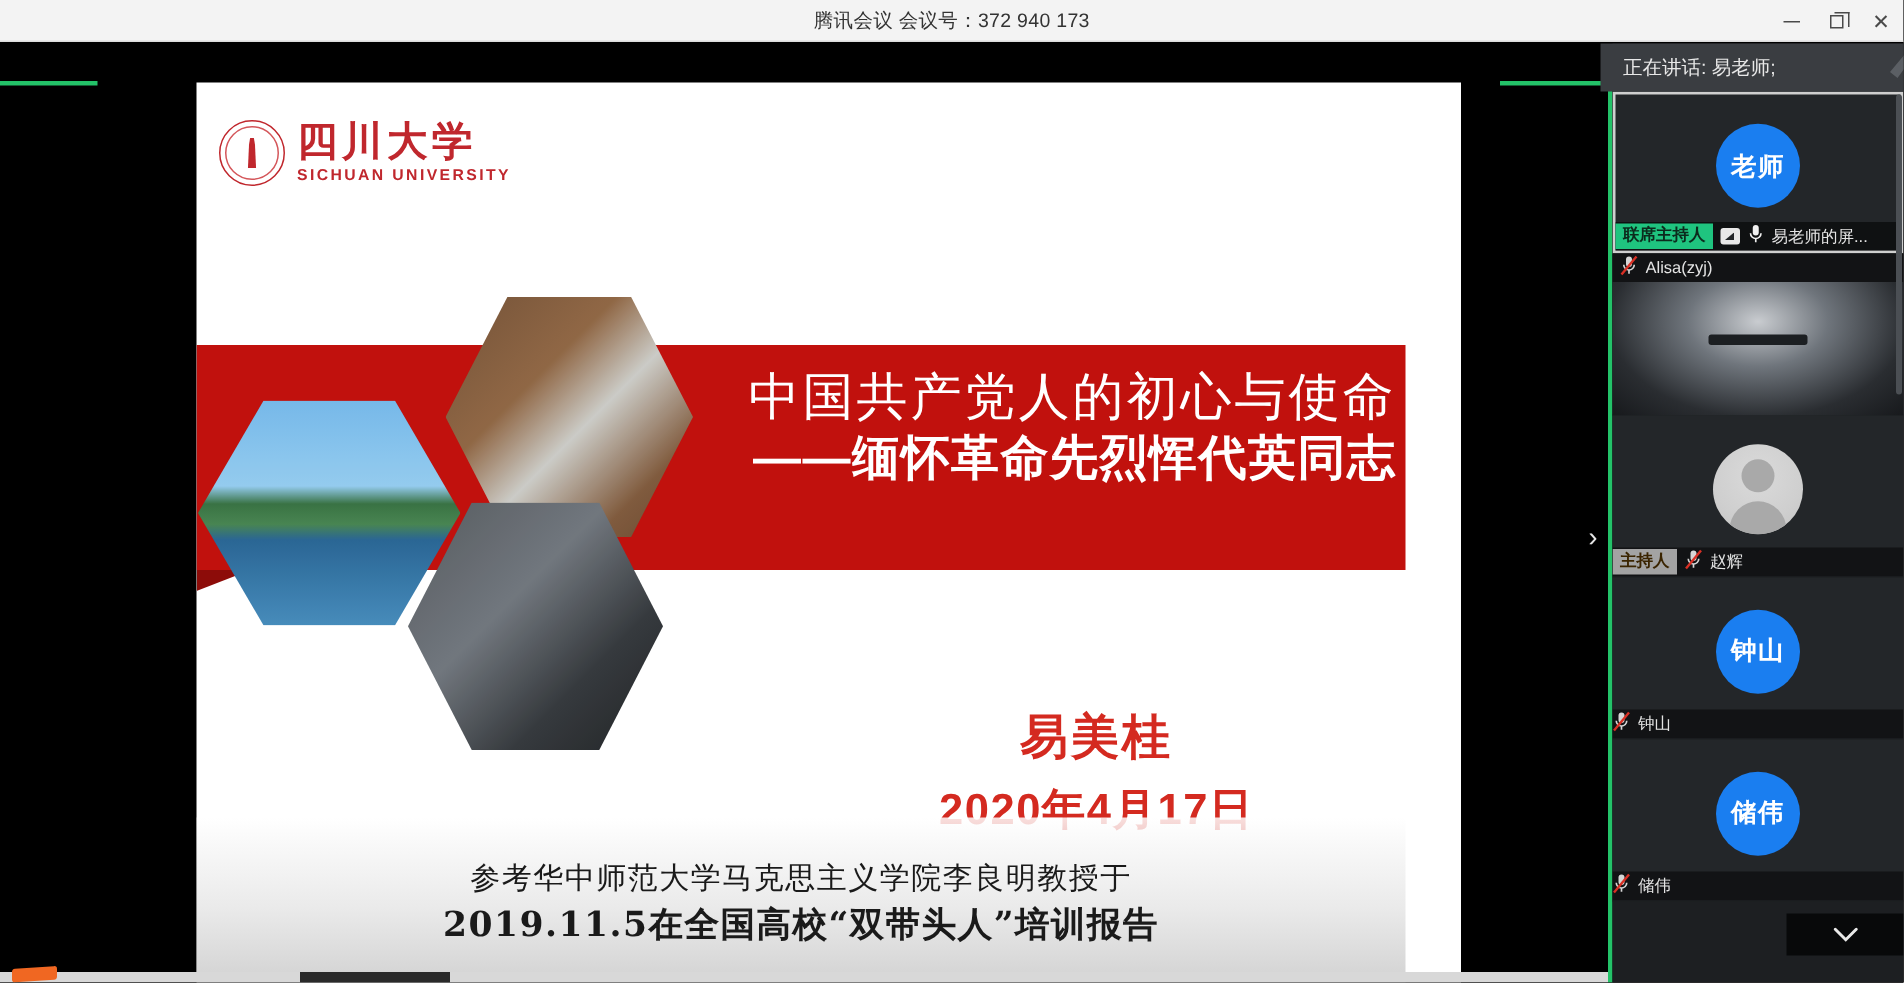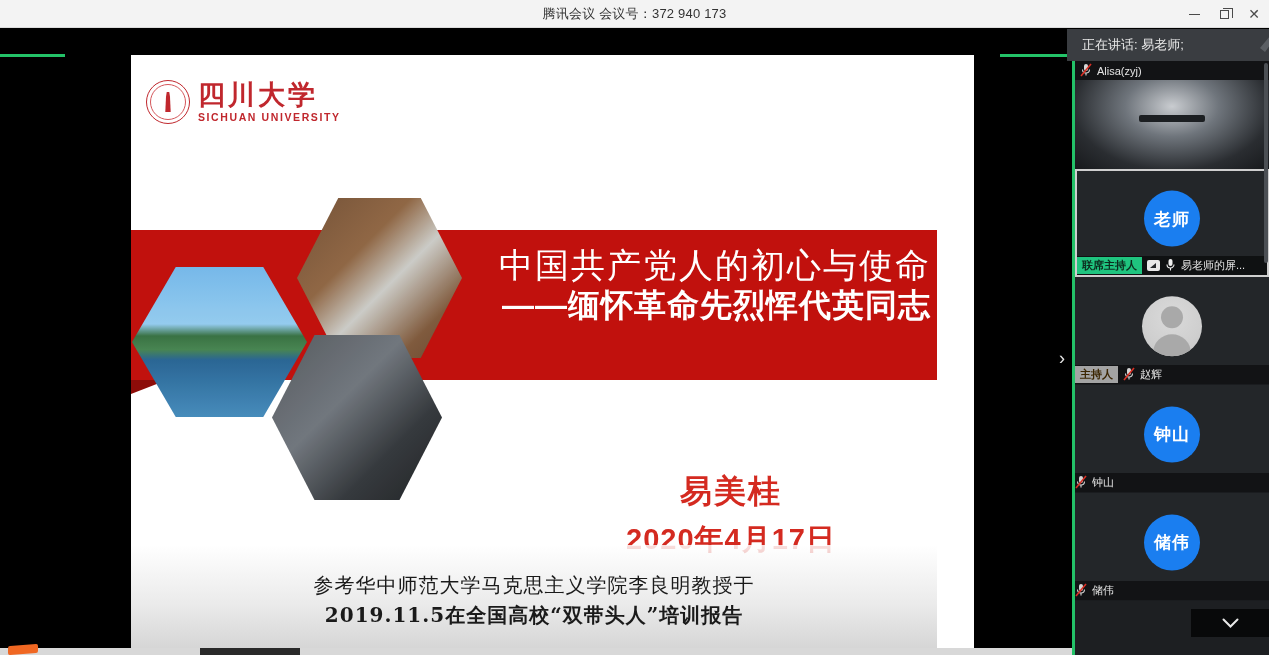--- a/index.html
+++ b/index.html
@@ -76,21 +76,21 @@
     content:""; position:absolute; inset:0; background: rgba(255,255,255,.05);
   }
 
   .presenter-block { position: absolute; left: 400px; top: 415px; width: 400px; text-align: center; }
   .presenter-name { font-size: 32px; color: #d42a20; font-weight: 700; letter-spacing: 2px; }
   .presenter-date { font-size: 29px; color: #d42a20; font-weight: 700; letter-spacing: 1px; margin-top: 6px; }
 
   .slide-footer { position: absolute; left: 0; top: 515px; width: 806px; text-align: center;
                   font-family: "DejaVu Serif", "Liberation Serif", serif; color: #1a1a1a; }
   .footer-l1 { font-size: 20px; letter-spacing: 1px; line-height: 1.5; }
-  .footer-l2 { font-size: 20px; letter-spacing: 1px; font-weight: 700; line-height: 1.5; }
+  .footer-l2 { font-size: 23px; letter-spacing: 1px; font-weight: 700; line-height: 1.5; }
   .slide-sketch { position: absolute; left: 0; bottom: 0; width: 806px; height: 110px;
     background: linear-gradient(180deg, rgba(255,255,255,1) 0%, rgba(210,210,210,.55) 55%, rgba(185,185,185,.75) 100%);
     opacity: .85; }
 
   
   .collapse-btn { position: absolute; left: 1052px; top: 342px; width: 20px; height: 32px;
     display: flex; align-items: center; justify-content: center; color: #e6e6e6; font-size: 18px; }
 
   
   .rail { position: absolute; left: 1075px; top: 29px; width: 194px; height: 626px; background: #1d1f22; }
@@ -227,52 +227,52 @@
   <div class="share-border-right"></div>
   <div class="share-border-bottom"></div>
 
   <div class="collapse-btn">
     <span>›</span>
   </div>
 
   <div class="rail">
     <div class="p-list">
 
-      <div class="p-tile">
-        <div class="avatar-scene"></div>
-        <div class="p-label-top">
-          <span class="icon-mic-muted">
-            <svg width="12" height="14" viewBox="0 0 12 14" aria-hidden="true">
-              <rect x="4" y="1" width="4" height="7" rx="2" fill="#d6d6d6"></rect>
-              <path d="M2.5 6.5a3.5 3.5 0 0 0 7 0" stroke="#d6d6d6" stroke-width="1.1" fill="none"></path>
-              <line x1="6" y1="10" x2="6" y2="12.5" stroke="#d6d6d6" stroke-width="1.1"></line>
-              <line x1="1" y1="13" x2="11" y2="1" stroke="#d93025" stroke-width="1.6"></line>
-            </svg>
-          </span>
-          <span class="p-name">Alisa(zyj)</span>
-        </div>
-      </div>
-
       <div class="p-tile active">
         <div class="avatar-circle">老师</div>
         <div class="p-footer">
           <span class="badge cohost">联席主持人</span>
           <span class="icon-share"></span>
           <span class="icon-mic">
             <svg width="11" height="14" viewBox="0 0 11 14" aria-hidden="true">
               <rect x="3.5" y="1" width="4" height="7" rx="2" fill="#f0f0f0"></rect>
               <path d="M2 6.5a3.5 3.5 0 0 0 7 0" stroke="#f0f0f0" stroke-width="1.1" fill="none"></path>
               <line x1="5.5" y1="10" x2="5.5" y2="12.5" stroke="#f0f0f0" stroke-width="1.1"></line>
             </svg>
           </span>
           <span class="p-name">易老师的屏...</span>
         </div>
       </div>
 
       <div class="p-tile">
+        <div class="avatar-scene"></div>
+        <div class="p-label-top">
+          <span class="icon-mic-muted">
+            <svg width="12" height="14" viewBox="0 0 12 14" aria-hidden="true">
+              <rect x="4" y="1" width="4" height="7" rx="2" fill="#d6d6d6"></rect>
+              <path d="M2.5 6.5a3.5 3.5 0 0 0 7 0" stroke="#d6d6d6" stroke-width="1.1" fill="none"></path>
+              <line x1="6" y1="10" x2="6" y2="12.5" stroke="#d6d6d6" stroke-width="1.1"></line>
+              <line x1="1" y1="13" x2="11" y2="1" stroke="#d93025" stroke-width="1.6"></line>
+            </svg>
+          </span>
+          <span class="p-name">Alisa(zyj)</span>
+        </div>
+      </div>
+
+      <div class="p-tile">
         <div class="avatar-photo">
           <span class="head"></span>
           <span class="body"></span>
         </div>
         <div class="p-footer dark">
           <span class="badge host">主持人</span>
           <span class="icon-mic-muted">
             <svg width="12" height="14" viewBox="0 0 12 14" aria-hidden="true">
               <rect x="4" y="1" width="4" height="7" rx="2" fill="#d6d6d6"></rect>
               <path d="M2.5 6.5a3.5 3.5 0 0 0 7 0" stroke="#d6d6d6" stroke-width="1.1" fill="none"></path>

